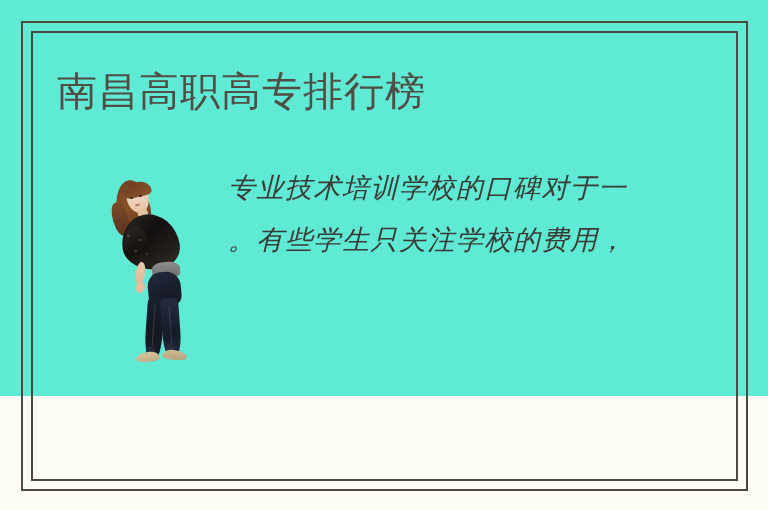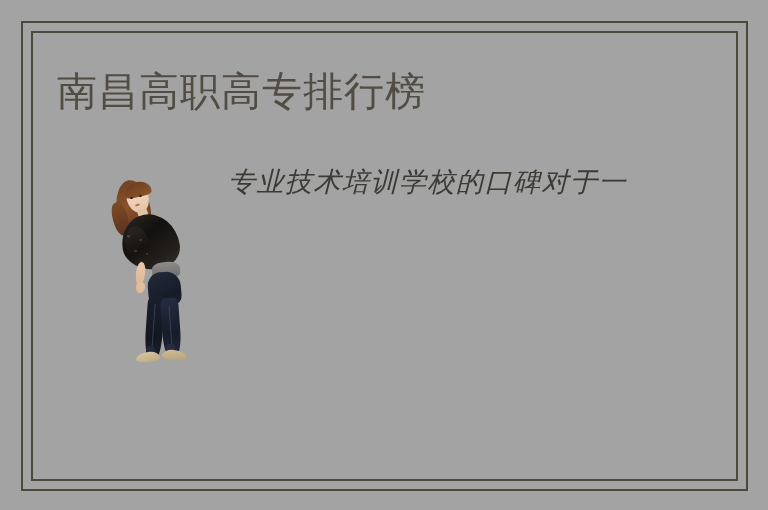--- a/index.html
+++ b/index.html
@@ -10,22 +10,22 @@
     width: 768px;
     height: 510px;
     overflow: hidden;
     background: #fdfcf4;
     font-family: "Liberation Sans", "DejaVu Sans", sans-serif;
   }
 
   .card {
     position: relative;
     width: 768px;
-    height: 510px;
-    background: #a3a3a3;
+    height: 396px;
+    background: #5eead4;
     box-sizing: border-box;
   }
 
   
   .frame-outer {
     position: absolute;
     left: 21px;
     top: 21px;
     width: 727px;
     height: 470px;
@@ -52,21 +52,21 @@
     line-height: 48px;
     letter-spacing: 1px;
     color: #514c44;
     font-weight: 400;
     white-space: nowrap;
   }
 
   .body-copy {
     position: absolute;
     left: 228px;
-    top: 156px;
+    top: 162px;
     width: 420px;
     font-size: 27px;
     line-height: 52px;
     color: #3b3a35;
     letter-spacing: 1.5px;
     font-family: "DejaVu Serif", "Liberation Serif", serif;
     font-style: italic;
     text-align: justify;
     text-justify: inter-character;
   }
@@ -282,15 +282,16 @@
     <div class="seam-a"></div>
     <div class="seam-b"></div>
     <div class="ankle-back"></div>
     <div class="ankle-front"></div>
     <div class="shoe-back"></div>
     <div class="shoe-front"></div>
   </div>
 
   <div class="body-copy">
     <span class="ln">专业技术培训学校的口碑对于一</span>
+    <span class="ln">。有些学生只关注学校的费用，</span>
   </div>
 
 </div>
 
 </body></html>

